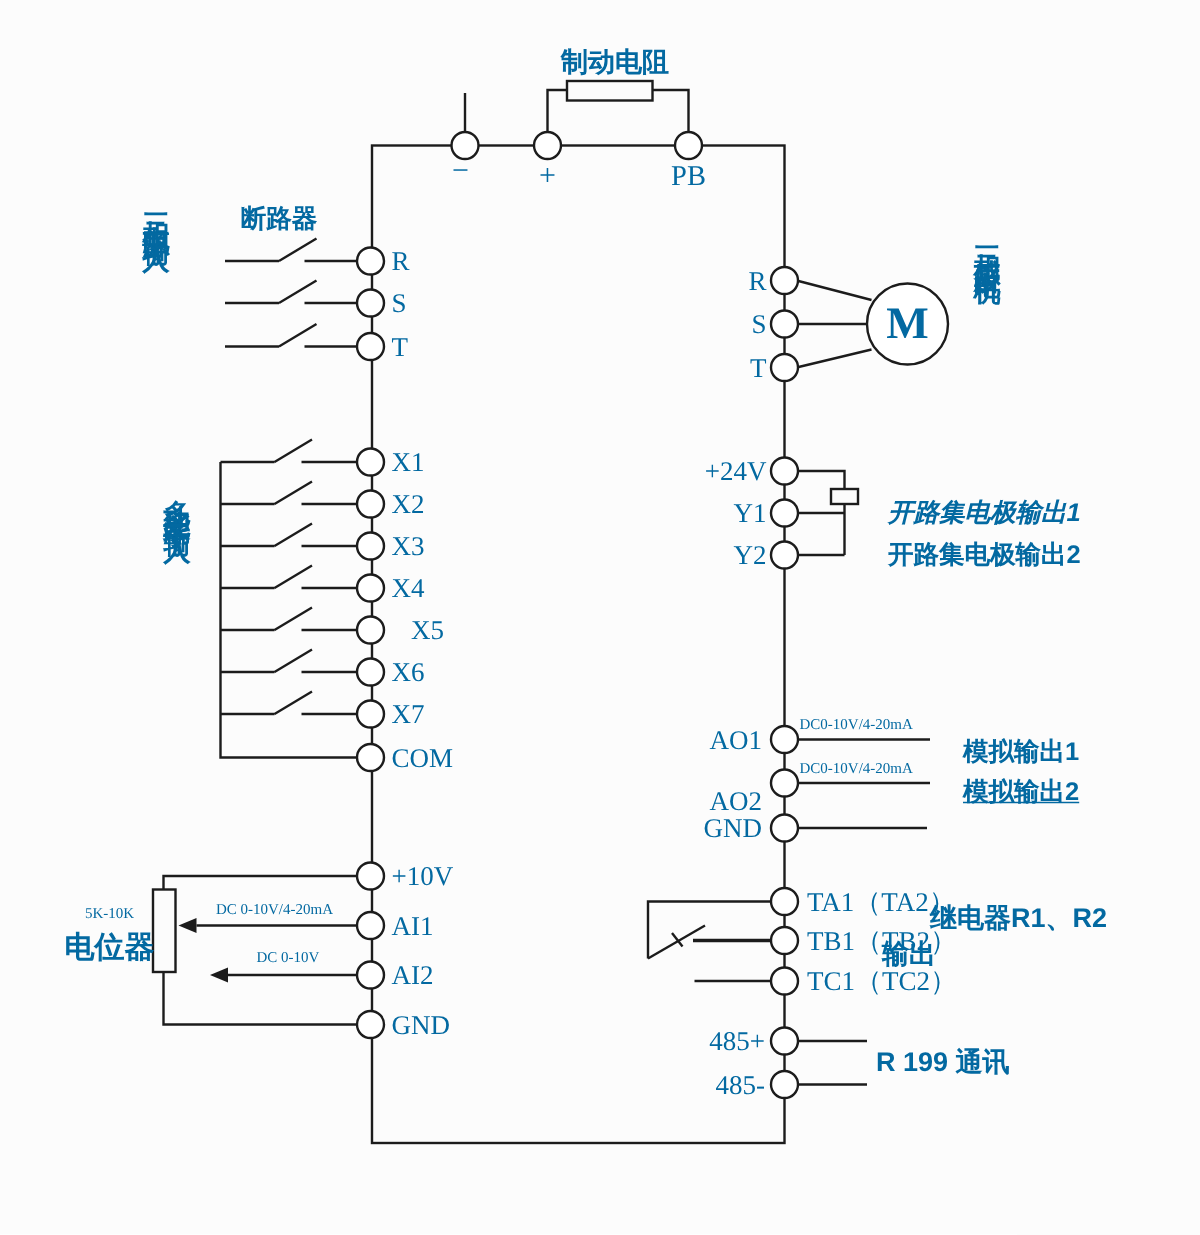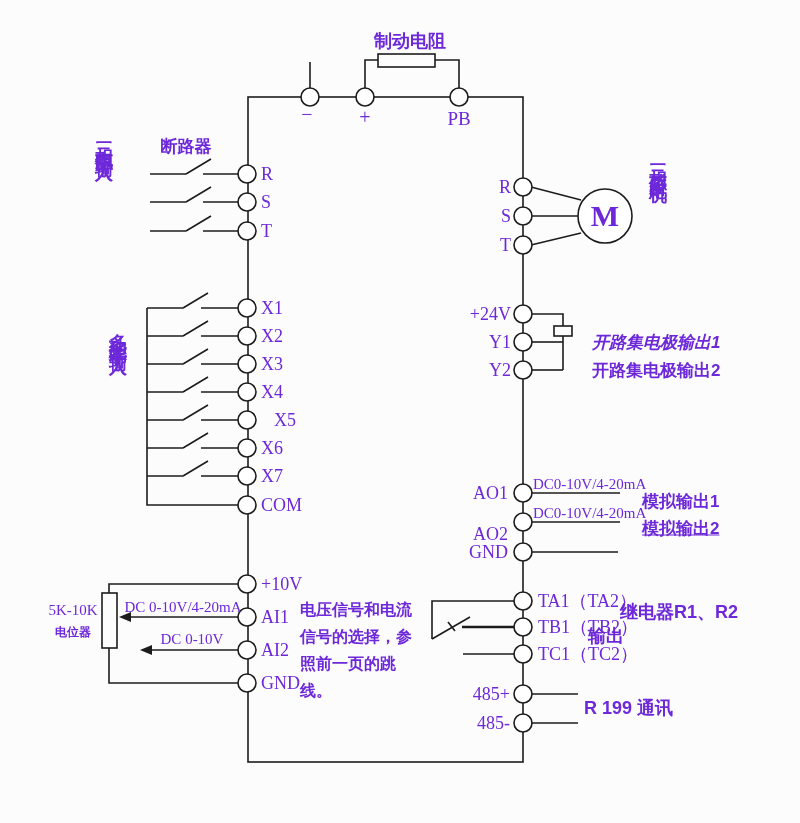--- a/index.html
+++ b/index.html
@@ -1,36 +1,36 @@
 <!DOCTYPE html>
 <html><head>
 <meta charset="utf-8">
 <style>
   html,body{margin:0;padding:0;background:#ffffff;}
   .canvas{
     position:relative;
     width:800px;height:823px;
     background:#fcfcfc;
     font-family:"Liberation Sans",sans-serif;
-    color:#6d28d9;
+    color:#0369a1;
     overflow:hidden;
   }
   svg{position:absolute;left:0;top:0;}
   svg *{stroke:#1c1c1c;stroke-width:1.6;fill:none;}
   svg circle{fill:#ffffff;}
   svg rect.box{fill:#fcfcfc;}
   svg .thick{stroke-width:2.4;}
   svg .arrow{fill:#1c1c1c;stroke:none;}
   .lbl{position:absolute;white-space:nowrap;line-height:1;}
   .c{transform:translate(-50%,-50%);}
   .l{transform:translate(0,-50%);}
   .r{transform:translate(-100%,-50%);}
   .lat{font-family:"Liberation Serif",serif;font-size:18px;}
   .cn{font-weight:600;font-size:17px;}
-  .sm{font-size:15px;}
+  .sm{font-size:10px;}
   .vert{
     writing-mode:vertical-rl;text-orientation:upright;
     letter-spacing:4px;font-size:18px;font-weight:600;
     transform:translateX(-50%);line-height:1;
   }
   .note{
     position:absolute;left:300px;top:596px;width:118px;
     font-size:16px;line-height:27px;font-weight:600;white-space:normal;
   }
   .motor-m{font-family:"Liberation Serif",serif;font-weight:bold;font-size:30px;}
@@ -164,29 +164,28 @@
   <div class="lbl l lat" style="left:261px;top:308px;">X1</div>
   <div class="lbl l lat" style="left:261px;top:336px;">X2</div>
   <div class="lbl l lat" style="left:261px;top:364px;">X3</div>
   <div class="lbl l lat" style="left:261px;top:392px;">X4</div>
   <div class="lbl l lat" style="left:274px;top:420px;">X5</div>
   <div class="lbl l lat" style="left:261px;top:448px;">X6</div>
   <div class="lbl l lat" style="left:261px;top:476px;">X7</div>
   <div class="lbl l lat" style="left:261px;top:505px;">COM</div>
 
   <div class="lbl c lat sm" style="left:73px;top:610px;">5K-10K</div>
-  <div class="lbl c cn" style="left:73px;top:632px;font-size:12px;">电位器</div>
+  <div class="lbl c cn" style="left:73px;top:632px;font-size:20px;">电位器</div>
   <div class="lbl c lat sm" style="left:183px;top:607px;">DC 0-10V/4-20mA</div>
   <div class="lbl c lat sm" style="left:192px;top:639px;">DC 0-10V</div>
   <div class="lbl l lat" style="left:261px;top:584px;">+10V</div>
   <div class="lbl l lat" style="left:261px;top:617px;">AI1</div>
   <div class="lbl l lat" style="left:261px;top:650px;">AI2</div>
   <div class="lbl l lat" style="left:261px;top:683px;">GND</div>
 
-  <div class="note">电压信号和电流信号的选择，参照前一页的跳线。</div>
 
   <div class="lbl r lat" style="left:511px;top:187px;">R</div>
   <div class="lbl r lat" style="left:511px;top:216px;">S</div>
   <div class="lbl r lat" style="left:511px;top:245px;">T</div>
   <div class="lbl c motor-m" style="left:605px;top:216px;">M</div>
   <div class="lbl vert" style="left:658px;top:150px;">三相感应电机</div>
 
   <div class="lbl r lat" style="left:511px;top:314px;">+24V</div>
   <div class="lbl r lat" style="left:511px;top:342px;">Y1</div>
   <div class="lbl r lat" style="left:511px;top:370px;">Y2</div>

